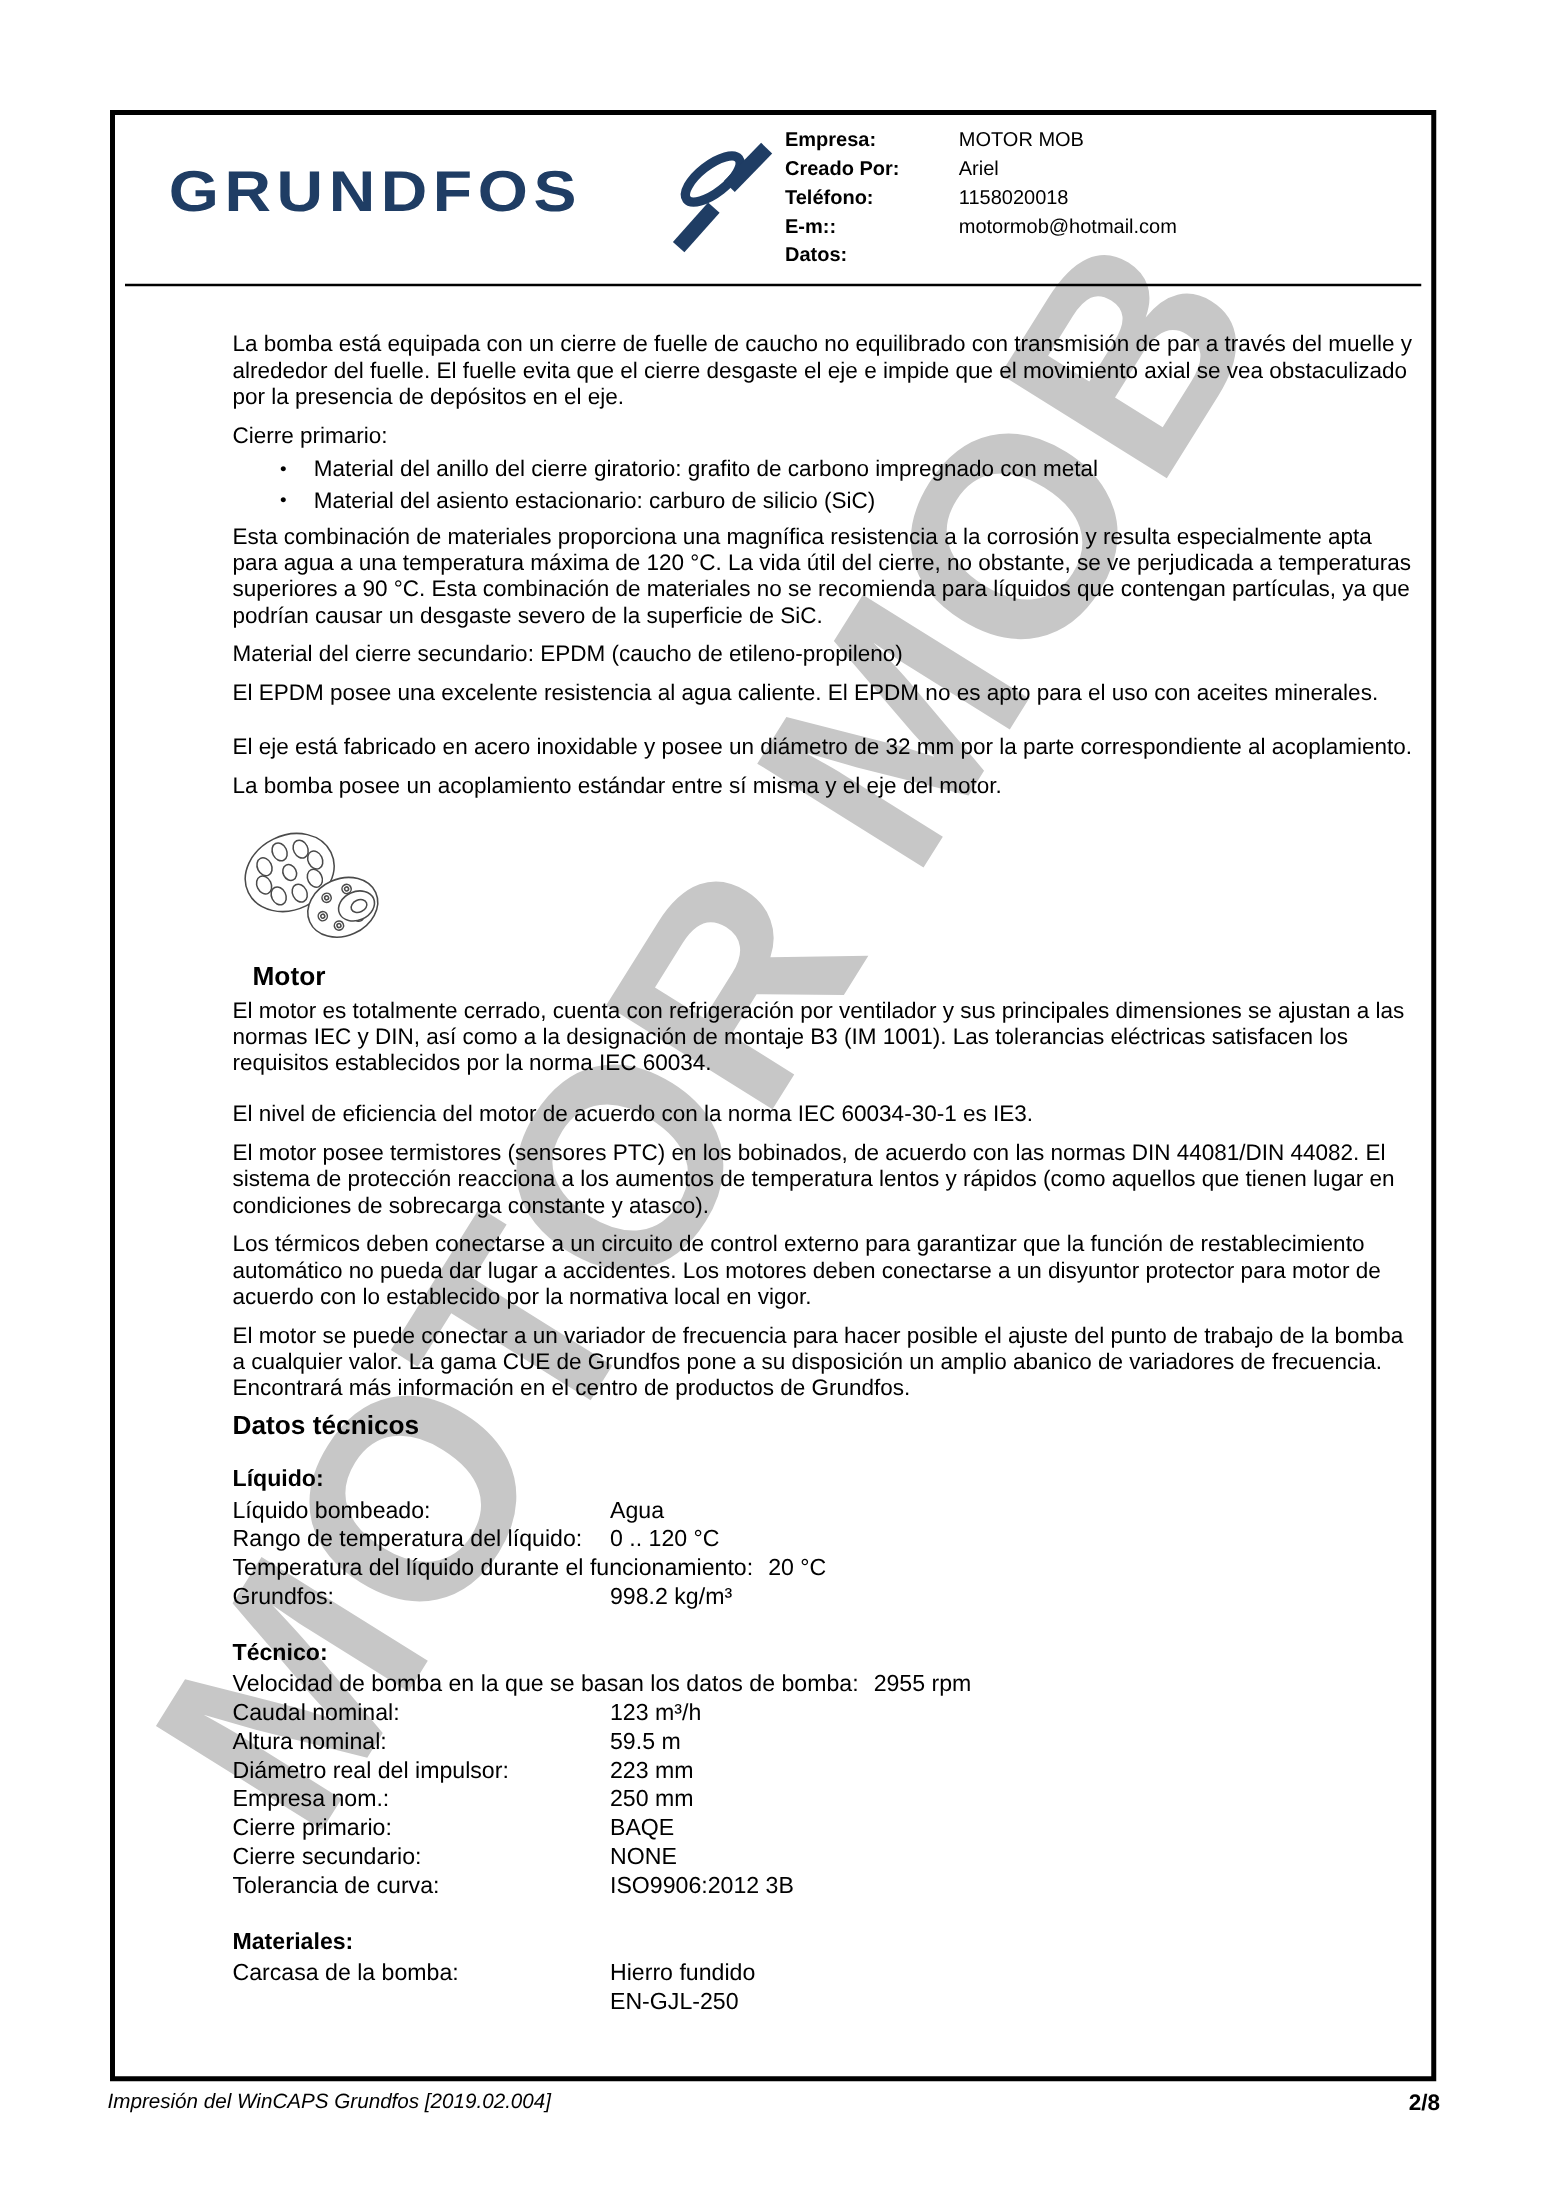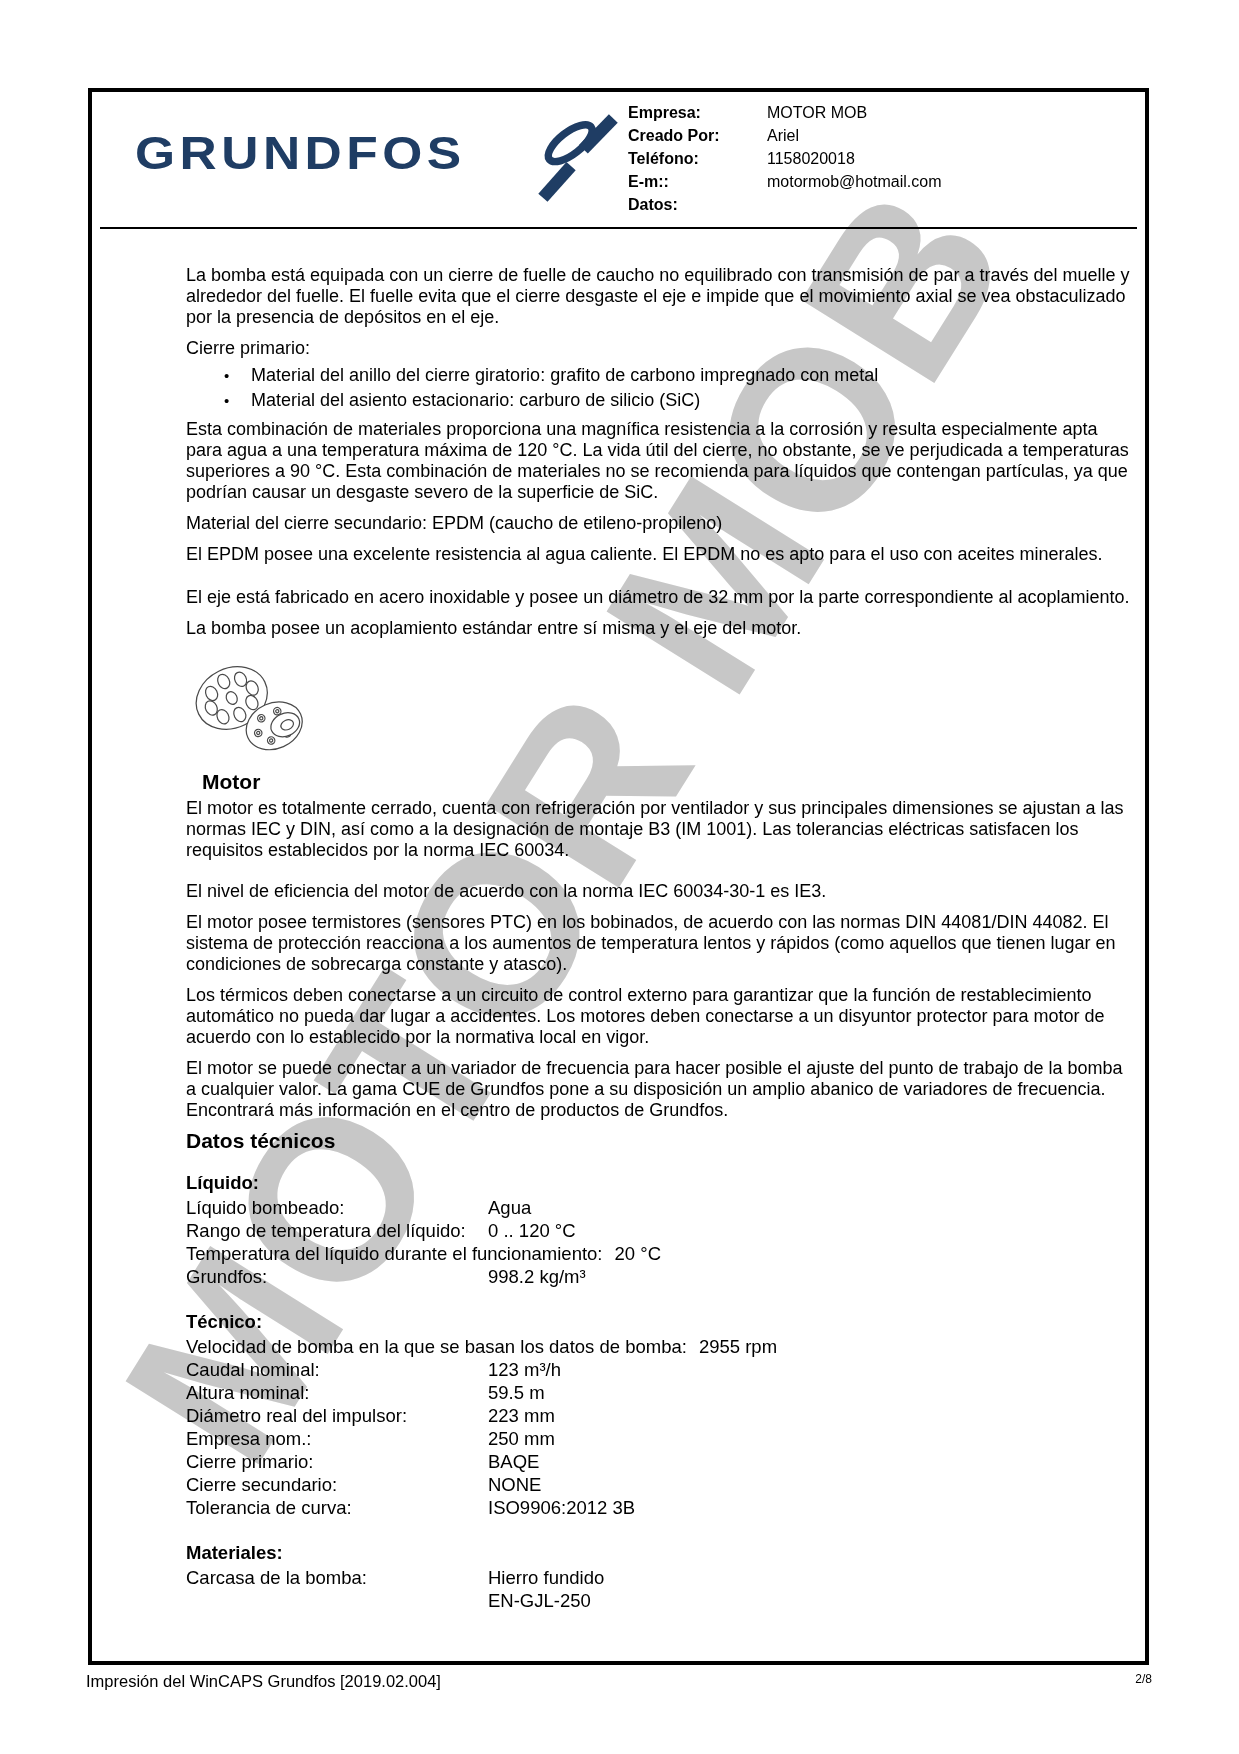--- a/index.html
+++ b/index.html
@@ -68,25 +68,25 @@
   h2.sec.datos{margin-top:2px;margin-bottom:18px;}
   .m1-after{margin-bottom:20px !important;}
   
   .spec-group{margin-bottom:22px;}
   .spec-title{font-weight:700;font-size:18.5px;line-height:23px;margin-bottom:2px;}
   .spec-row{font-size:18.5px;line-height:23px;white-space:nowrap;}
   .spec-label{display:inline-block;min-width:302px;padding-right:12px;box-sizing:border-box;}
   
   .footer-left{
     position:absolute;left:86px;top:1672px;
-    font-size:16.5px;z-index:1;
+    font-size:16.5px;font-style:italic;z-index:1;
   }
   .footer-right{
     position:absolute;right:87px;top:1672px;
-    font-size:12px;z-index:1;
+    font-size:18px;z-index:1;font-weight:bold;
   }
   svg .navy{stroke:var(--brand-navy);}
 </style>
 </head>
 <body>
 
 <div class="watermark">MOTOR MOB</div>
 
 <div class="frame">
 

